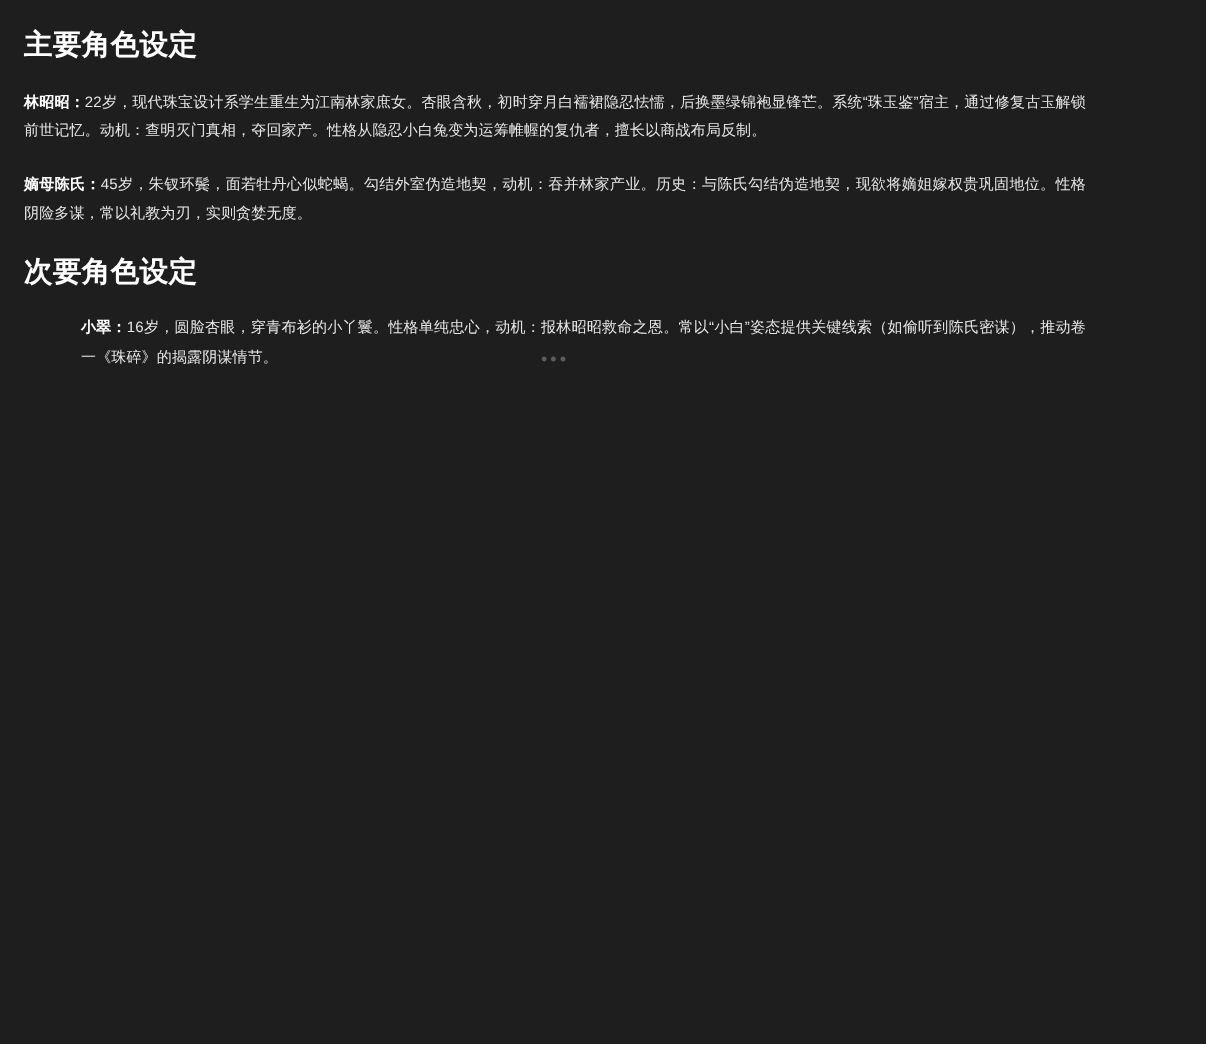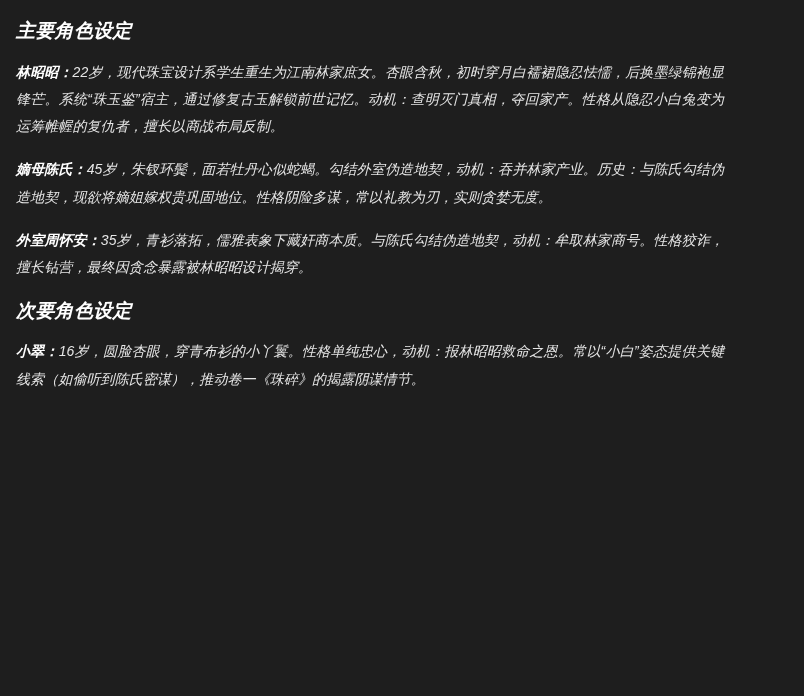--- a/index.html
+++ b/index.html
@@ -12,48 +12,48 @@
     min-height: 696px;
     font-family: "Liberation Sans", "DejaVu Sans", sans-serif;
     color: #e8e8e8;
     -webkit-font-smoothing: antialiased;
   }
   .page {
     width: 740px;
     box-sizing: border-box;
     padding: 14px 16px 0 16px;
     position: relative;
-    font-style: italic;
   }
   h2.section-title {
     font-size: 19px;
     line-height: 1.4;
     font-weight: bold;
     color: #ffffff;
     margin: 4px 0 14px 0;
     letter-spacing: 0.3px;
   }
   h2.section-title.second {
     margin-top: 10px;
   }
   .entry {
-    font-size: 14px;
+    font-size: 10px;
     line-height: 1.95;
     color: #e6e6e6;
     margin: 0 0 16px 0;
     text-align: justify;
     text-justify: inter-ideograph;
     letter-spacing: 0.1px;
   }
   .entry .name {
     font-weight: bold;
     color: #ffffff;
   }
   .entry.minor {
     margin-bottom: 20px;
+    margin-left: 38px;
   }
   .bottom-marker {
     position: absolute;
     left: 50%;
     transform: translateX(-50%);
     bottom: 2px;
     width: 26px;
     height: 14px;
     color: #777;
     font-size: 12px;
@@ -73,23 +73,20 @@
   <p class="entry">
     <span class="name">林昭昭：</span><span>22岁，现代珠宝设计系学生重生为江南林家庶女。杏眼含秋，初时穿月白襦裙隐忍怯懦，后换墨绿锦袍显锋芒。系统“珠玉鉴”宿主，通过修复古玉解锁前世记忆。动机：查明灭门真相，夺回家产。性格从隐忍小白兔变为运筹帷幄的复仇者，擅长以商战布局反制。</span>
   </p>
 
 
   <p class="entry">
     <span class="name">嫡母陈氏：</span><span>45岁，朱钗环鬓，面若牡丹心似蛇蝎。勾结外室伪造地契，动机：吞并林家产业。历史：与陈氏勾结伪造地契，现欲将嫡姐嫁权贵巩固地位。性格阴险多谋，常以礼教为刃，实则贪婪无度。</span>
   </p>
 
 
-  <p class="entry">
-    <span class="name">外室周怀安：</span><span>35岁，青衫落拓，儒雅表象下藏奸商本质。与陈氏勾结伪造地契，动机：牟取林家商号。性格狡诈，擅长钻营，最终因贪念暴露被林昭昭设计揭穿。</span>
-  </p>
 
   <h2 class="section-title second">次要角色设定</h2>
 
   <p class="entry minor">
     <span class="name">小翠：</span><span>16岁，圆脸杏眼，穿青布衫的小丫鬟。性格单纯忠心，动机：报林昭昭救命之恩。常以“小白”姿态提供关键线索（如偷听到陈氏密谋），推动卷一《珠碎》的揭露阴谋情节。</span>
   </p>
 
 
   <div class="bottom-marker">•••</div>
 

